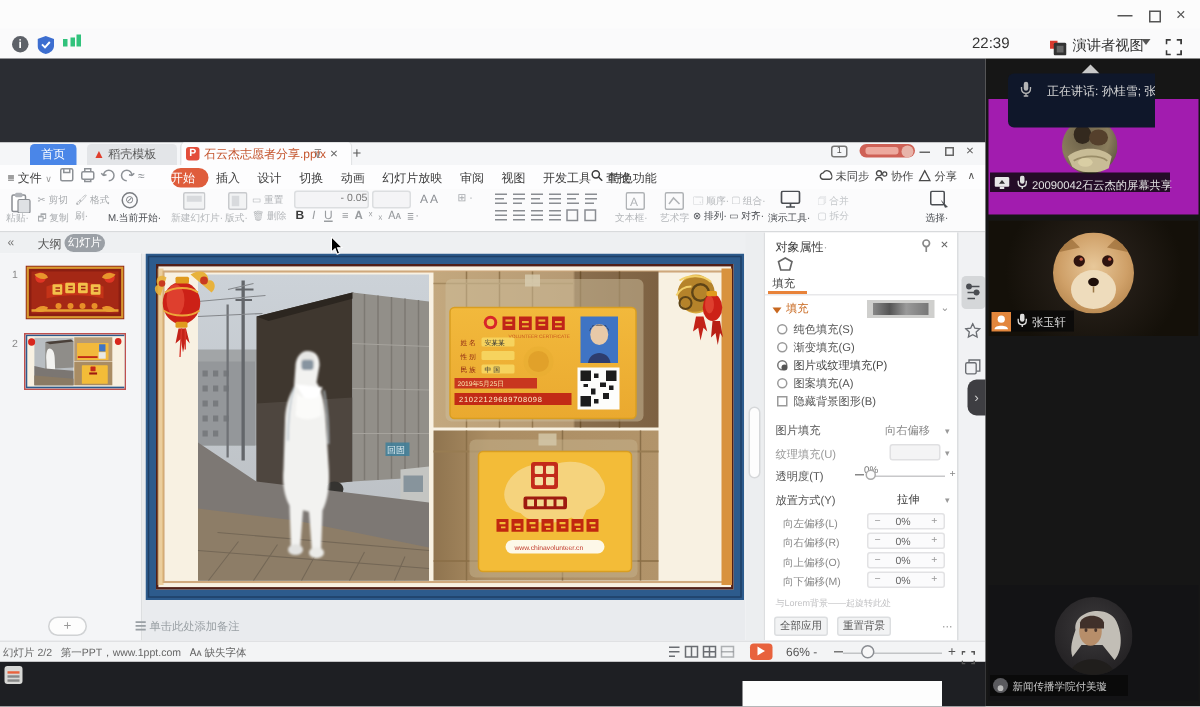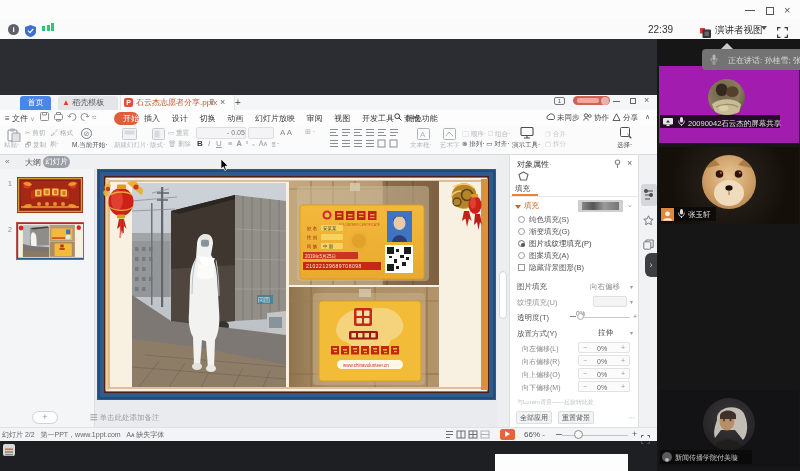--- a/index.html
+++ b/index.html
@@ -67,21 +67,21 @@
   <div class="ab" style="left:5px;top:18px;color:#444;font-size:8px">≡ 文件 <span style="color:#999;font-size:6px">∨</span></div>
   <svg class="ab" style="left:40px;top:17px" width="56" height="10" viewBox="0 0 56 10" fill="none" stroke="#8d9196" stroke-width="1">
         <rect x="0.5" y="0.5" width="8" height="8" rx="1"></rect>
         <path d="M2.5 0.5 V3 H6.5 V0.5"></path>
         <rect x="14.5" y="2.5" width="8" height="5" rx="1"></rect>
         <path d="M16.5 2.5 V0.5 H20.5 V2.5 M16.5 7.5 V9 H20.5 V7.5"></path>
         <path d="M29 5 A3.5 3.5 0 1 1 32.5 8.5 M29 5 L27.5 3.5 M29 5 L31 4.5"></path>
         <path d="M48 5 A3.5 3.5 0 1 0 44.5 8.5 M48 5 L49.5 3.5 M48 5 L46 4.5"></path>
       </svg>
   <div class="ab" style="left:92px;top:18px;color:#8d9196;font-size:8px">≈</div>
-  <div class="ab" style="left:114px;top:16.5px;width:25px;height:13px;background:#df5d3c;border-radius:7px;color:#fff;font-size:8px;text-align:right;line-height:13px">开始</div>
+  <div class="ab" style="left:114px;top:16.5px;width:25px;height:13px;background:#df5d3c;border-radius:7px;color:#fff;font-size:8px;text-align:left;line-height:13px">开始</div>
   <div class="ab" style="left:144px;top:18px;color:#3c3c3c;font-size:8px;word-spacing:9.5px;white-space:nowrap">插入 设计 切换 动画 幻灯片放映 审阅 视图 开发工具 特色功能</div>
   <svg class="ab" style="left:394px;top:18px" width="8" height="8" viewBox="0 0 8 8">
         <circle cx="3.2" cy="3.2" r="2.4" fill="none" stroke="#3c3c3c" stroke-width="1"></circle>
         <path d="M5 5 L7.5 7.5" stroke="#3c3c3c" stroke-width="1"></path>
       </svg>
       <div class="ab" style="left:404px;top:18px;color:#3c3c3c;font-size:8px">查找</div>
   <svg class="ab" style="left:546px;top:18px" width="9" height="8" viewBox="0 0 9 8">
         <path d="M2.5 6.5 A2.2 2.2 0 0 1 2.8 2.2 A3 3 0 0 1 8.3 3.4 A1.9 1.9 0 0 1 7.2 6.5 Z" fill="none" stroke="#4a4a4a" stroke-width="0.9"></path>
       </svg>
       <div class="ab" style="left:557px;top:18px;color:#4a4a4a;font-size:7.5px">未同步</div>
@@ -759,21 +759,21 @@
 <div class="ab" style="left:1px;top:60px;width:92px;height:14px;background:rgba(8,8,8,0.82)"></div>
 <div class="ab" style="left:3px;top:62px;width:10px;height:10px;border-radius:50%;background:#5a5a5e;overflow:hidden"><svg width="10" height="10" viewBox="0 0 10 10">
             <circle cx="5" cy="3.8" r="1.9" fill="#bbb"></circle>
             <path d="M1.5 9 C1.5 6.5 8.5 6.5 8.5 9 Z" fill="#bbb"></path>
           </svg></div>
 <div class="ab" style="left:16px;top:63px;color:#c8c8c8;font-size:7px;white-space:nowrap">新闻传播学院付美璇</div>
 </div>
 </div>
 
 <div class="ab" style="left:721px;top:43px;width:0;height:0;border-left:6px solid transparent;border-right:6px solid transparent;border-bottom:6px solid #c9c9c9"></div>
-<div class="ab" style="left:702px;top:49px;width:98px;height:21px;background:#737373;border-radius:4px 0 0 4px;overflow:hidden">
+<div class="ab" style="left:672px;top:49px;width:98px;height:36px;background:#0f172a;border-radius:4px 0 0 4px;overflow:hidden">
       <svg style="position:absolute;left:8px;top:5px" width="8" height="11" viewBox="0 0 8 11">
         <rect x="2.5" y="0.5" width="3" height="6" rx="1.5" fill="#b5b5b5"></rect>
         <path d="M1 4 V5 C1 7 2.2 8.2 4 8.2 C5.8 8.2 7 7 7 5 V4" stroke="#b5b5b5" stroke-width="0.9" fill="none"></path>
         <path d="M4 8.2 V10 M2.5 10 H5.5" stroke="#b5b5b5" stroke-width="0.9"></path>
       </svg>
       <span style="position:absolute;left:26px;top:6px;color:#d8d8d8;font-size:8px;white-space:nowrap">正在讲话: 孙桂雪; 张</span>
     </div>
 
 <div class="ab" style="left:220px;top:158px;width:9px;height:13px">
 <svg width="9" height="13" viewBox="0 0 9 13">

